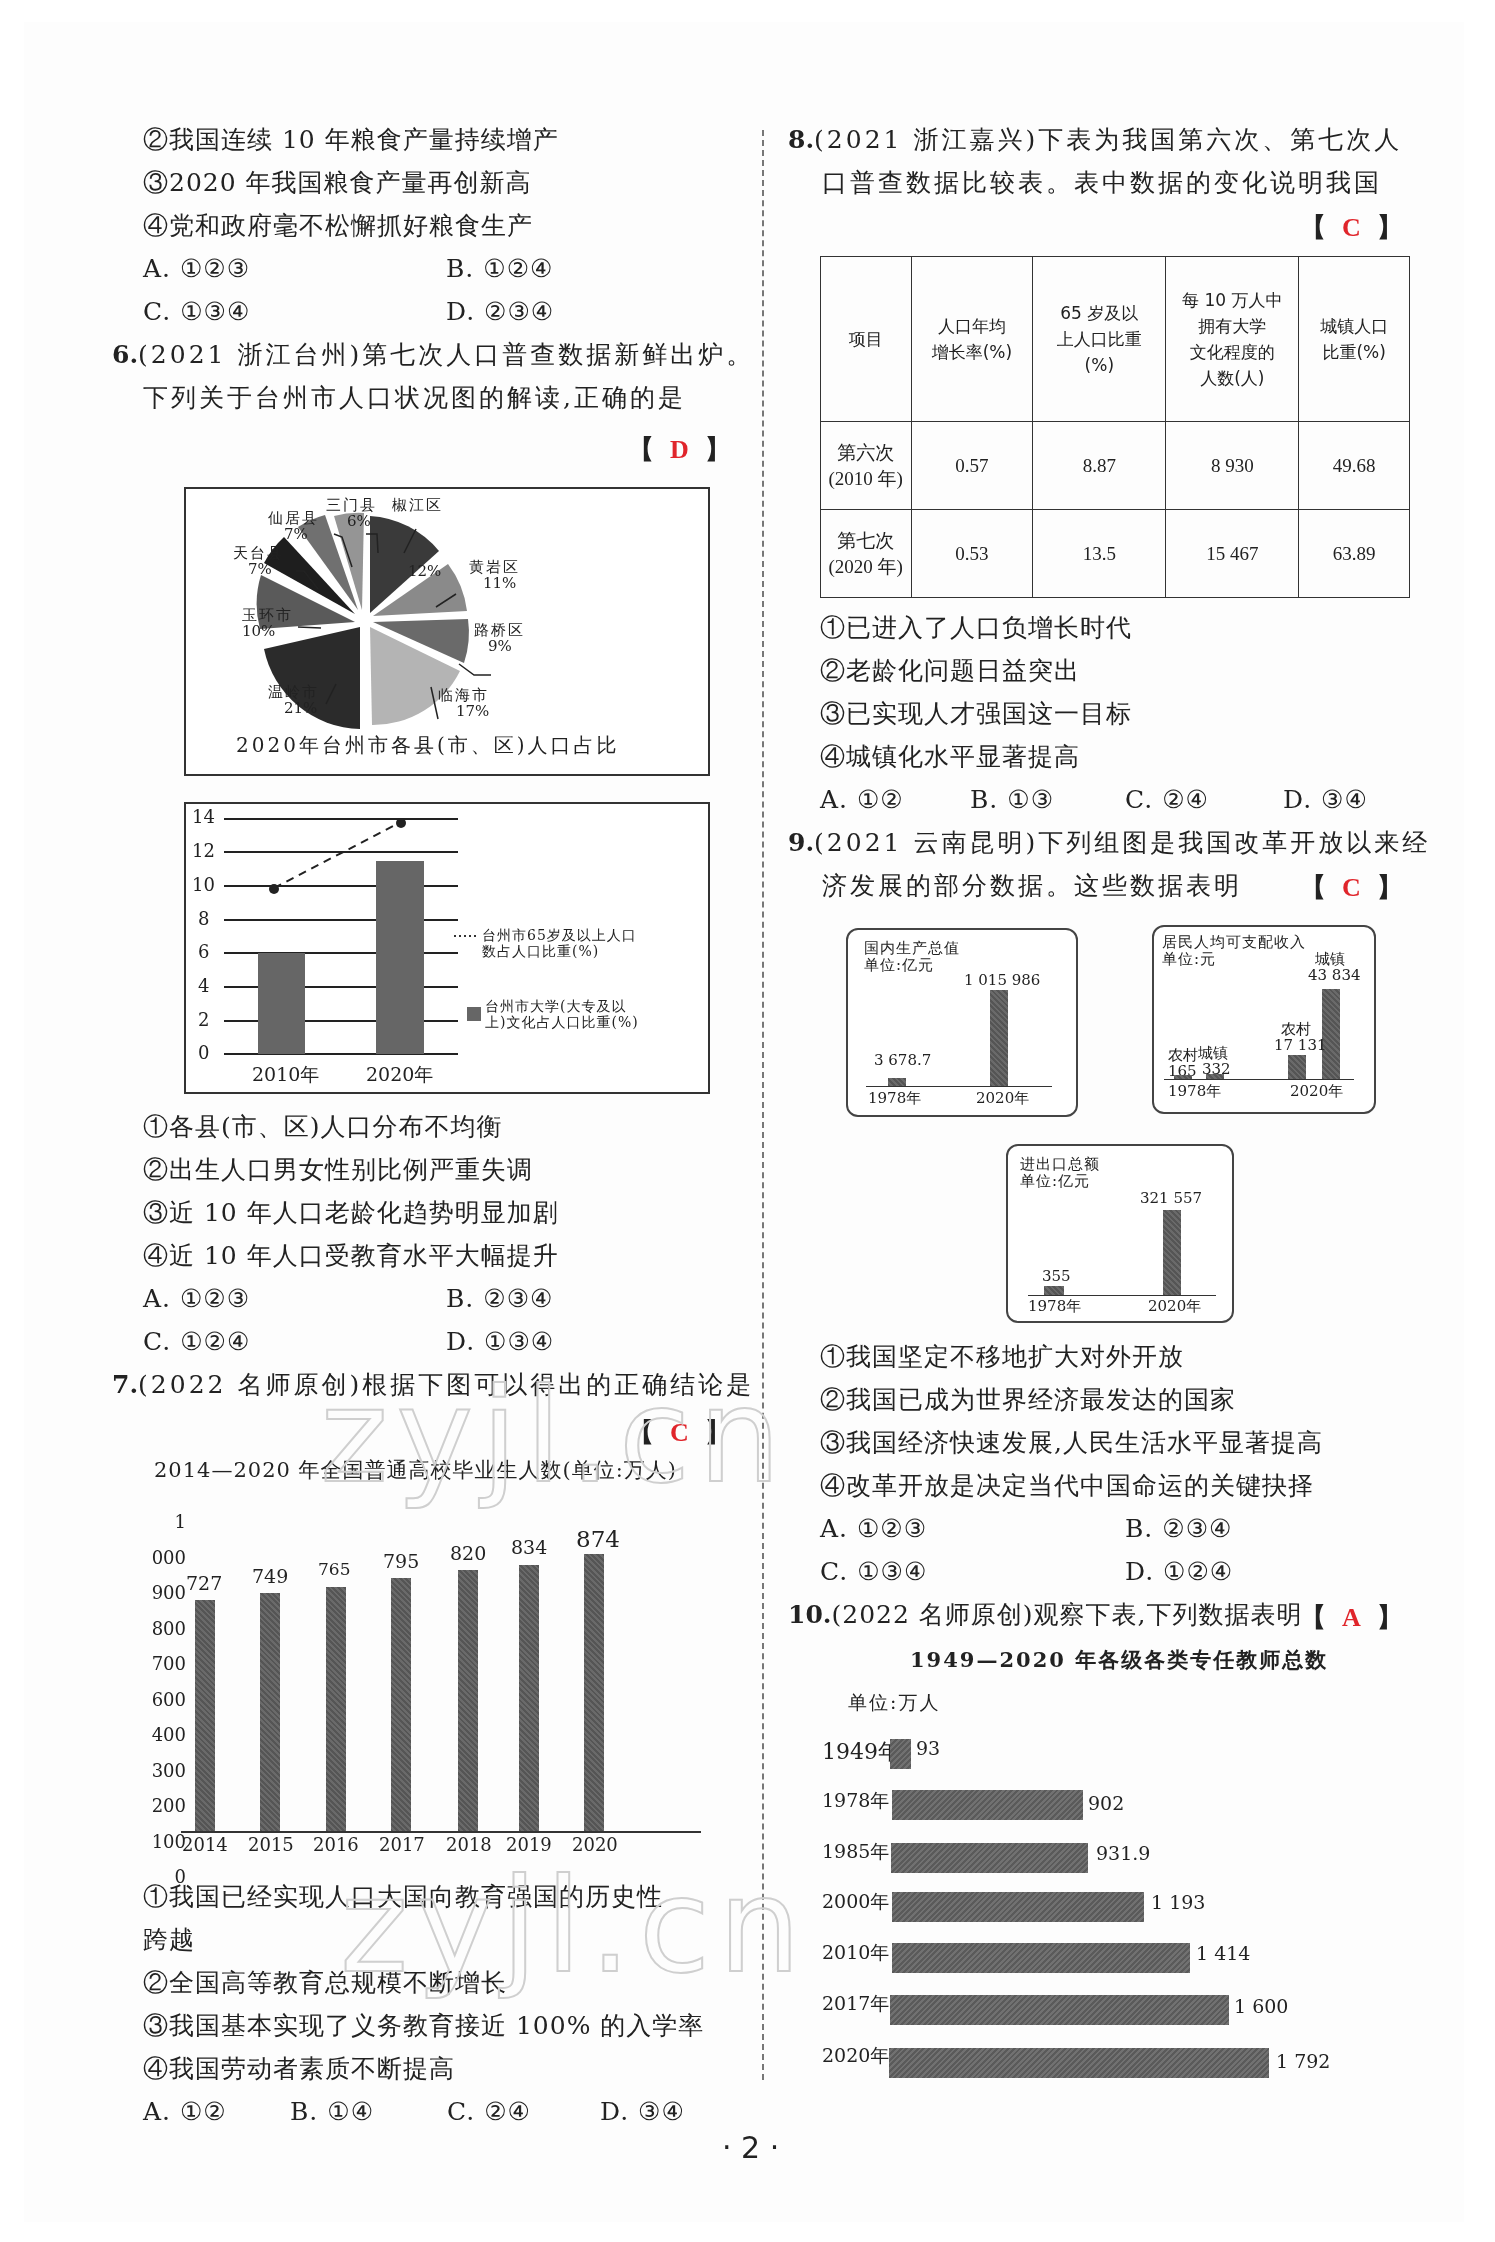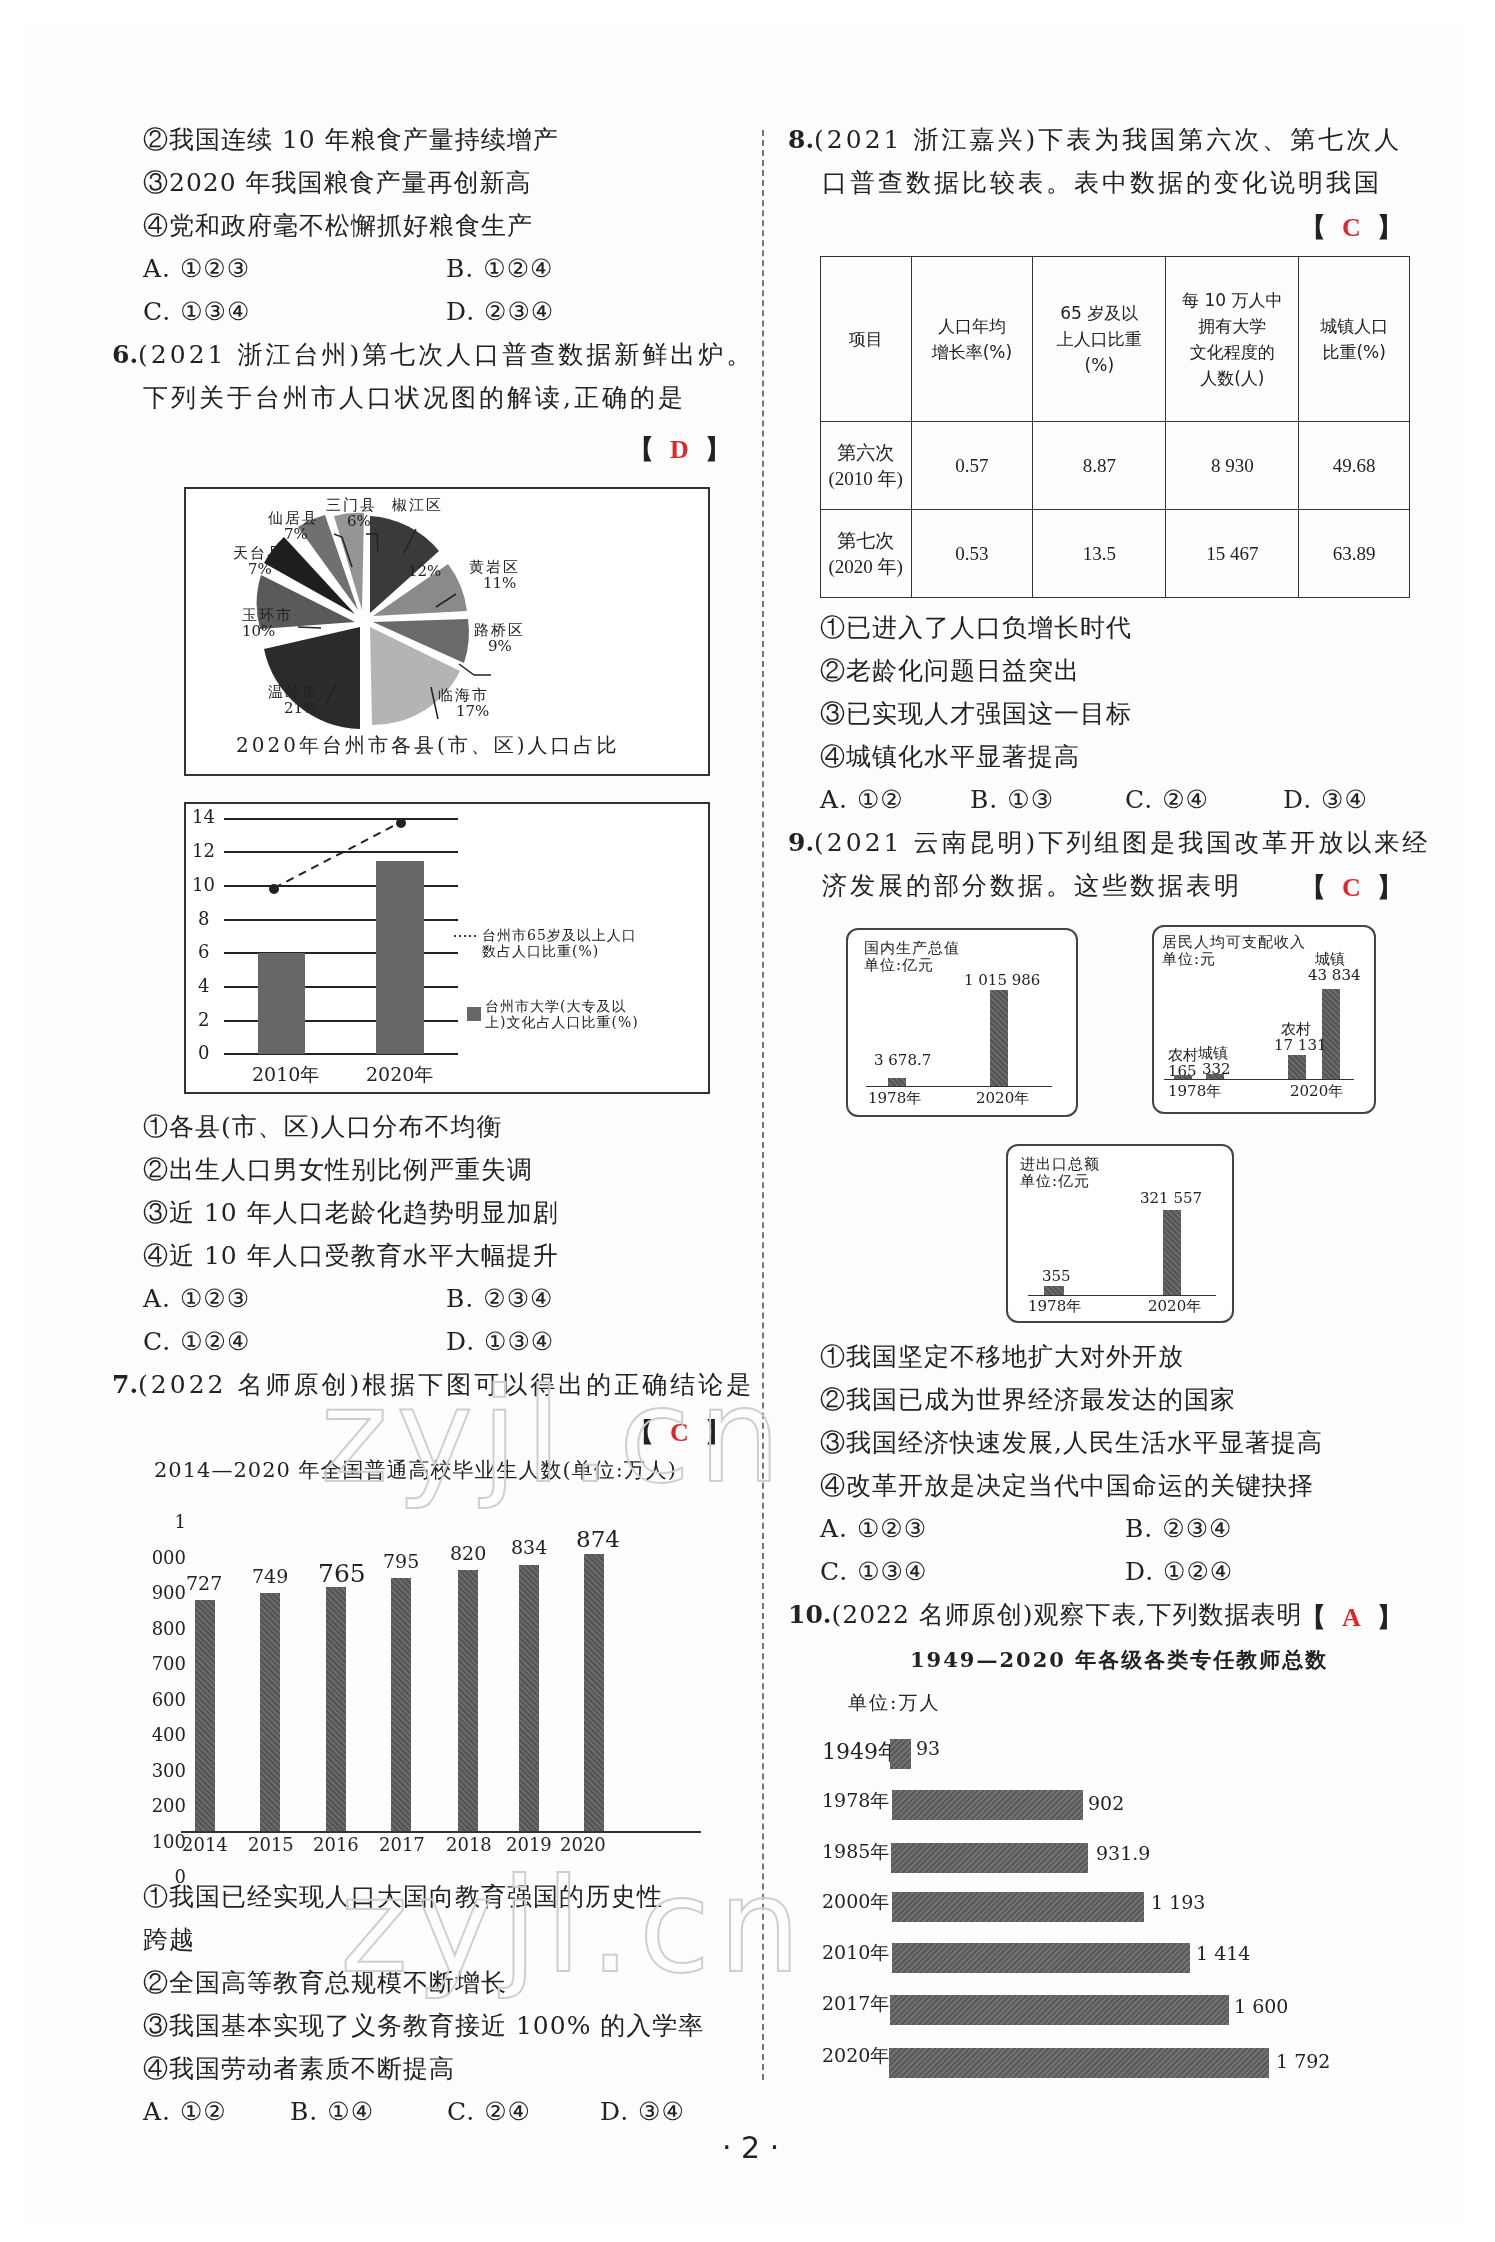--- a/index.html
+++ b/index.html
@@ -166,33 +166,33 @@
 
   <div class="abs hatch" style="left:45px;top:144px;width:20px;height:231px;"></div>
   <div class="abs hatch" style="left:110px;top:137px;width:20px;height:238px;"></div>
   <div class="abs hatch" style="left:176px;top:131px;width:20px;height:244px;"></div>
   <div class="abs hatch" style="left:241px;top:122px;width:20px;height:253px;"></div>
   <div class="abs hatch" style="left:308px;top:114px;width:20px;height:261px;"></div>
   <div class="abs hatch" style="left:369px;top:109px;width:20px;height:266px;"></div>
   <div class="abs hatch" style="left:434px;top:98px;width:20px;height:277px;"></div>
   <div class="abs" style="left:36px;top:116px;font-size:19px;">727</div>
   <div class="abs" style="left:102px;top:109px;font-size:19px;">749</div>
-  <div class="abs" style="left:168px;top:103px;font-size:25px;">765</div>
+  <div class="abs" style="left:168px;top:103px;font-size:17px;">765</div>
   <div class="abs" style="left:233px;top:94px;font-size:19px;">795</div>
   <div class="abs" style="left:300px;top:86px;font-size:19px;">820</div>
   <div class="abs" style="left:361px;top:80px;font-size:19px;">834</div>
   <div class="abs" style="left:426px;top:70px;font-size:23px;">874</div>
   <div class="abs" style="left:32px;top:378px;width:520px;font-size:18px;">
     <span class="abs" style="left:0;">2014</span>
     <span class="abs" style="left:66px;">2015</span>
     <span class="abs" style="left:131px;">2016</span>
     <span class="abs" style="left:197px;">2017</span>
     <span class="abs" style="left:264px;">2018</span>
     <span class="abs" style="left:324px;">2019</span>
-    <span class="abs" style="left:378px;">2020</span>
+    <span class="abs" style="left:390px;">2020</span>
   </div>
 </div>
 
 <div class="line" style="left:143px;top:1882px;">①我国已经实现人口大国向教育强国的历史性</div>
 <div class="line" style="left:143px;top:1925px;">跨越</div>
 <div class="line" style="left:143px;top:1968px;">②全国高等教育总规模不断增长</div>
 <div class="line" style="left:143px;top:2011px;">③我国基本实现了义务教育接近 100% 的入学率</div>
 <div class="line" style="left:143px;top:2054px;">④我国劳动者素质不断提高</div>
 <div class="line" style="left:143px;top:2097px;">A. ①②</div>
 <div class="line" style="left:290px;top:2097px;">B. ①④</div>

